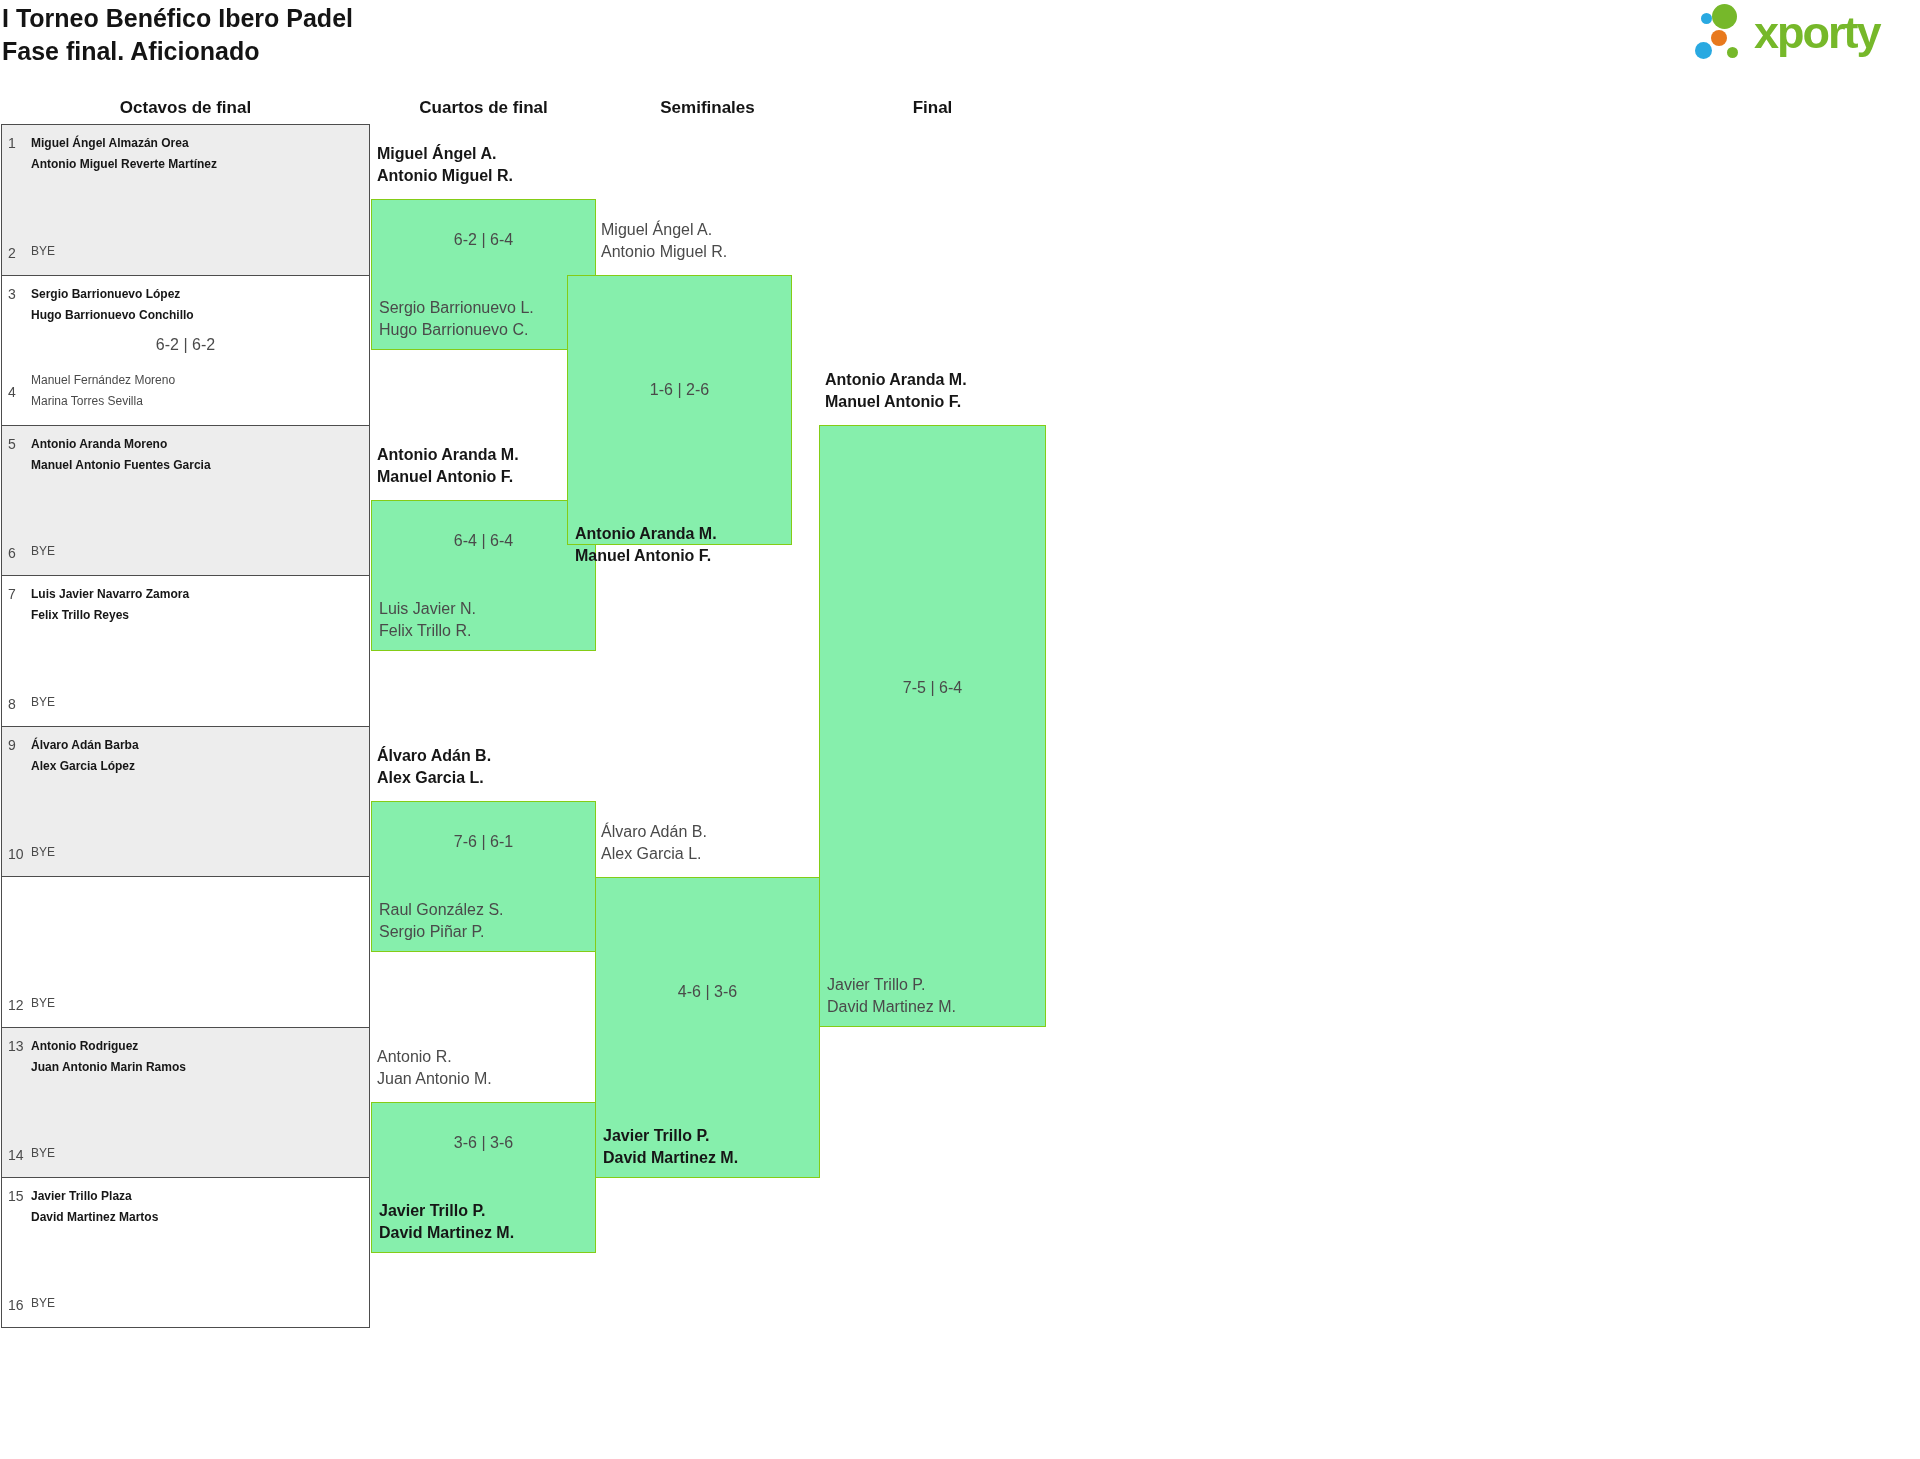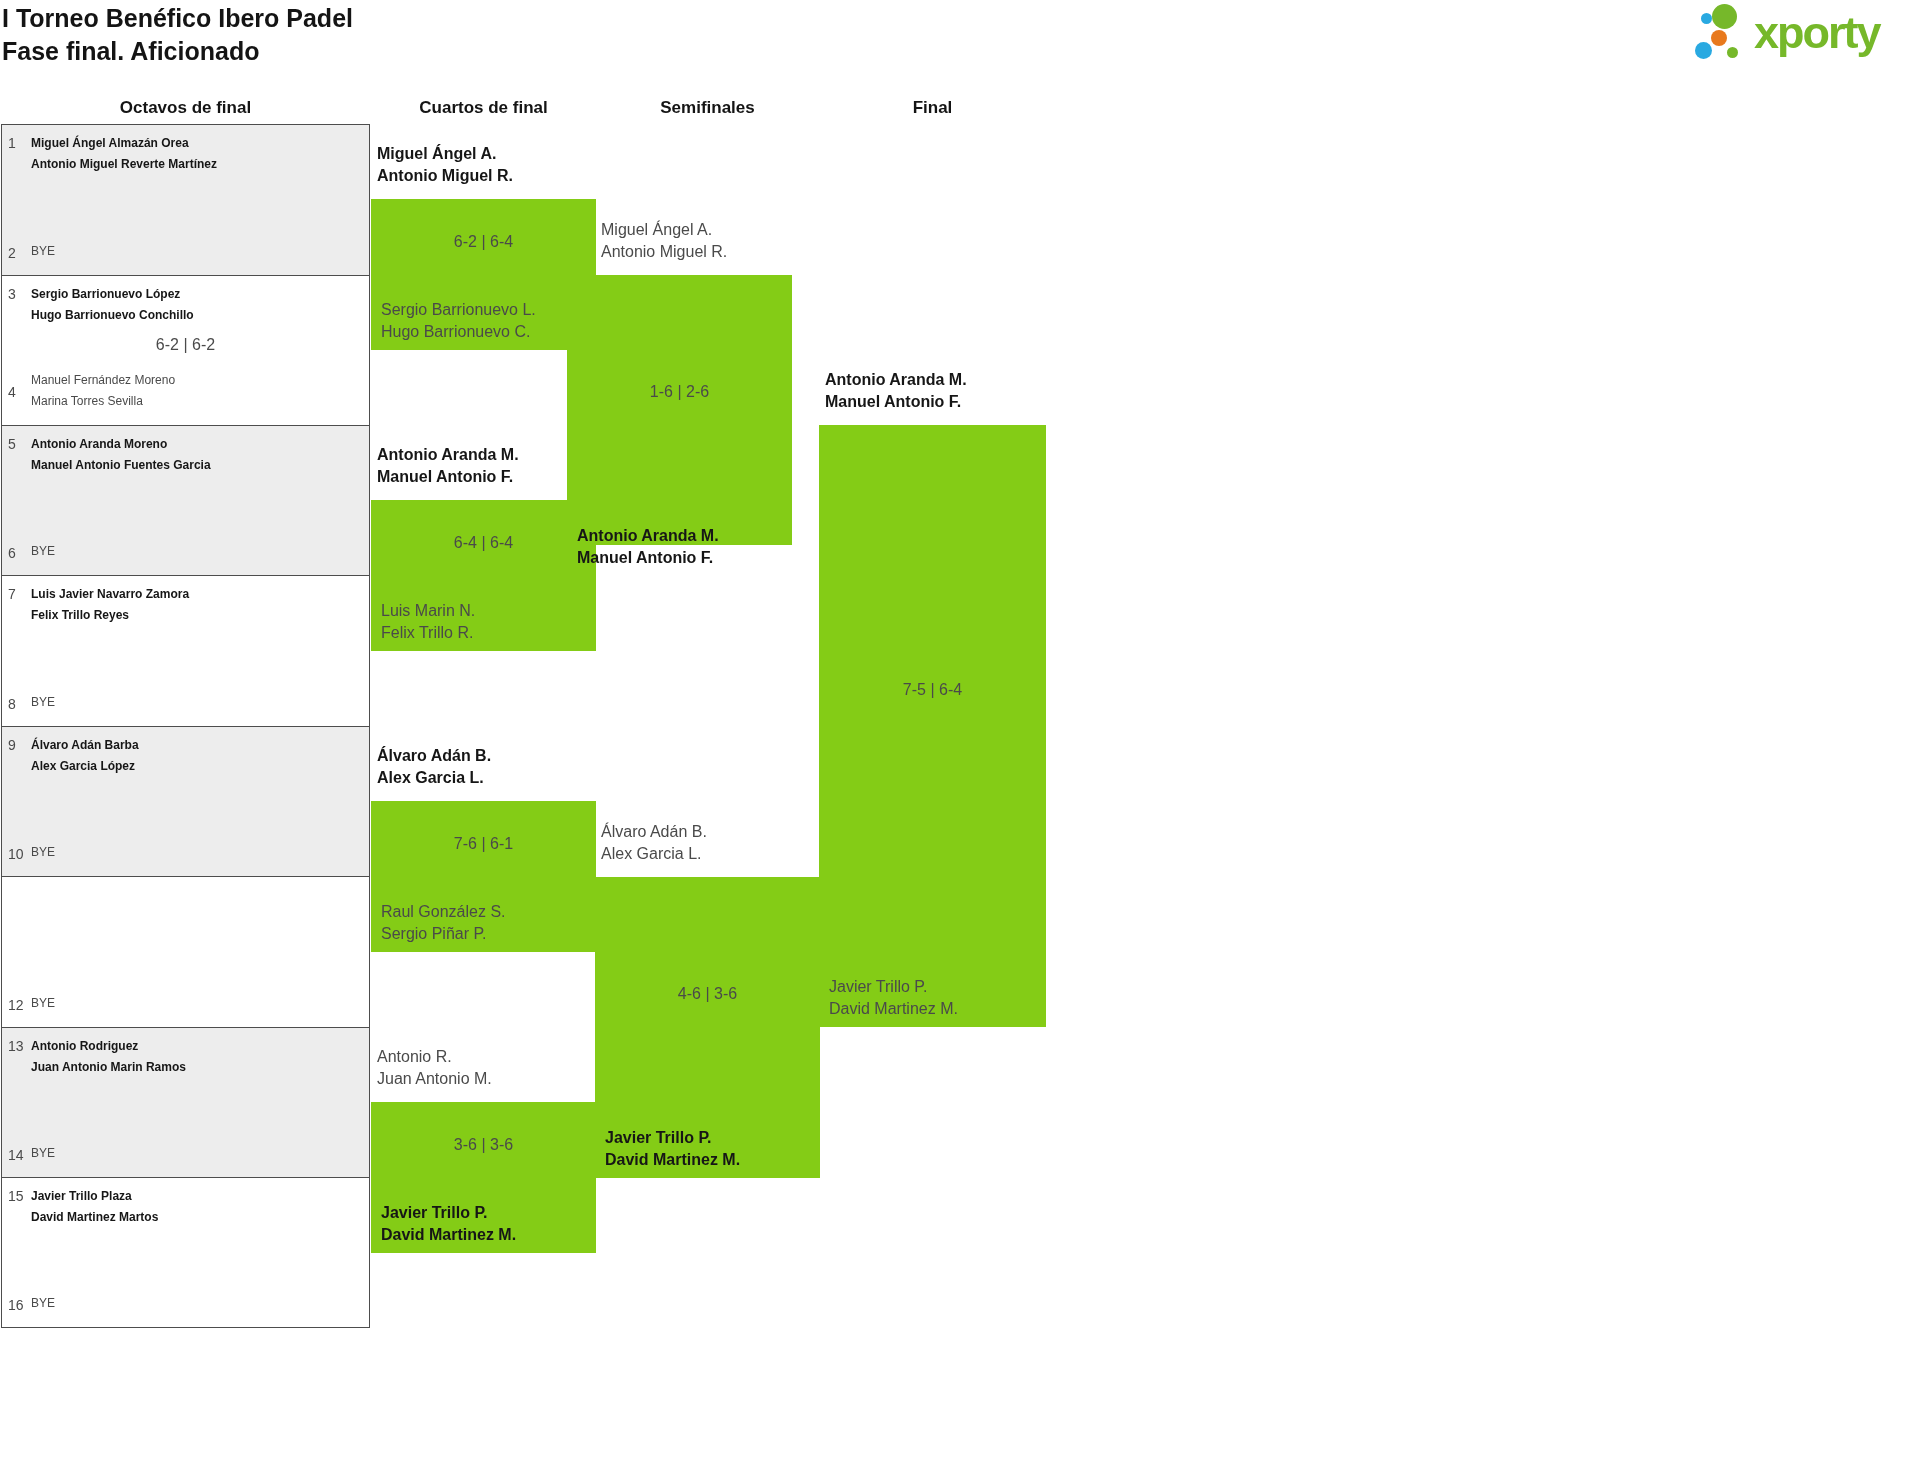--- a/index.html
+++ b/index.html
@@ -13,21 +13,21 @@
   .obox.shaded{background:#ededed;}
   .entry{position:absolute;left:6px;right:6px;display:flex;gap:6px;align-items:flex-start;}
   .entry.top{top:8px;}
   .entry.bot{bottom:13px;align-items:center;}
   .seed{flex:none;width:17px;font-size:14px;color:#4a4a4a;padding-top:2px;}
   .names{font-size:12px;line-height:21px;color:#4a4a4a;}
   .names.w{font-weight:bold;color:#161616;}
   .oscore{position:absolute;left:0;right:0;top:60px;text-align:center;font-size:16px;color:#4a4a4a;}
 
   
-  .mbox{position:absolute;border:3px solid #84cc16;background:#84cc16;box-sizing:border-box;}
+  .mbox{position:absolute;border:1px solid #84cc16;background:#86efac;box-sizing:border-box;}
   .mlabel{position:absolute;font-size:16px;line-height:22px;color:#4a4a4a;}
   .mlabel.w{font-weight:bold;color:#161616;}
   .mscore{position:absolute;left:0;right:0;text-align:center;font-size:16px;color:#4a4a4a;}
   .bnames{position:absolute;left:7px;font-size:16px;line-height:22px;color:#4a4a4a;}
   .bnames.w{font-weight:bold;color:#161616;}
 
   
   .logo{position:absolute;left:1690px;top:0;width:230px;height:72px;cursor:pointer;}
   .dot{position:absolute;border-radius:50%;}
   .d-blue-sm{left:11px;top:13px;width:11px;height:11px;background:#29a9e1;}
@@ -197,21 +197,21 @@
     </div>
   </div>
 
   <div class="mlabel w" style="left:377px;top:444px;width:213px;">
     <div>Antonio Aranda M.</div>
     <div>Manuel Antonio F.</div>
   </div>
   <div class="mbox" style="left:371px;top:500px;width:225px;height:151px;">
     <div class="mscore" style="top:31px;">6-4 | 6-4</div>
     <div class="bnames" style="top:97px;">
-      <div>Luis Marin N.</div>
+      <div>Luis Javier N.</div>
       <div>Felix Trillo R.</div>
     </div>
   </div>
 
   <div class="mlabel w" style="left:377px;top:745px;width:213px;">
     <div>Álvaro Adán B.</div>
     <div>Alex Garcia L.</div>
   </div>
   <div class="mbox" style="left:371px;top:801px;width:225px;height:151px;">
     <div class="mscore" style="top:31px;">7-6 | 6-1</div>

